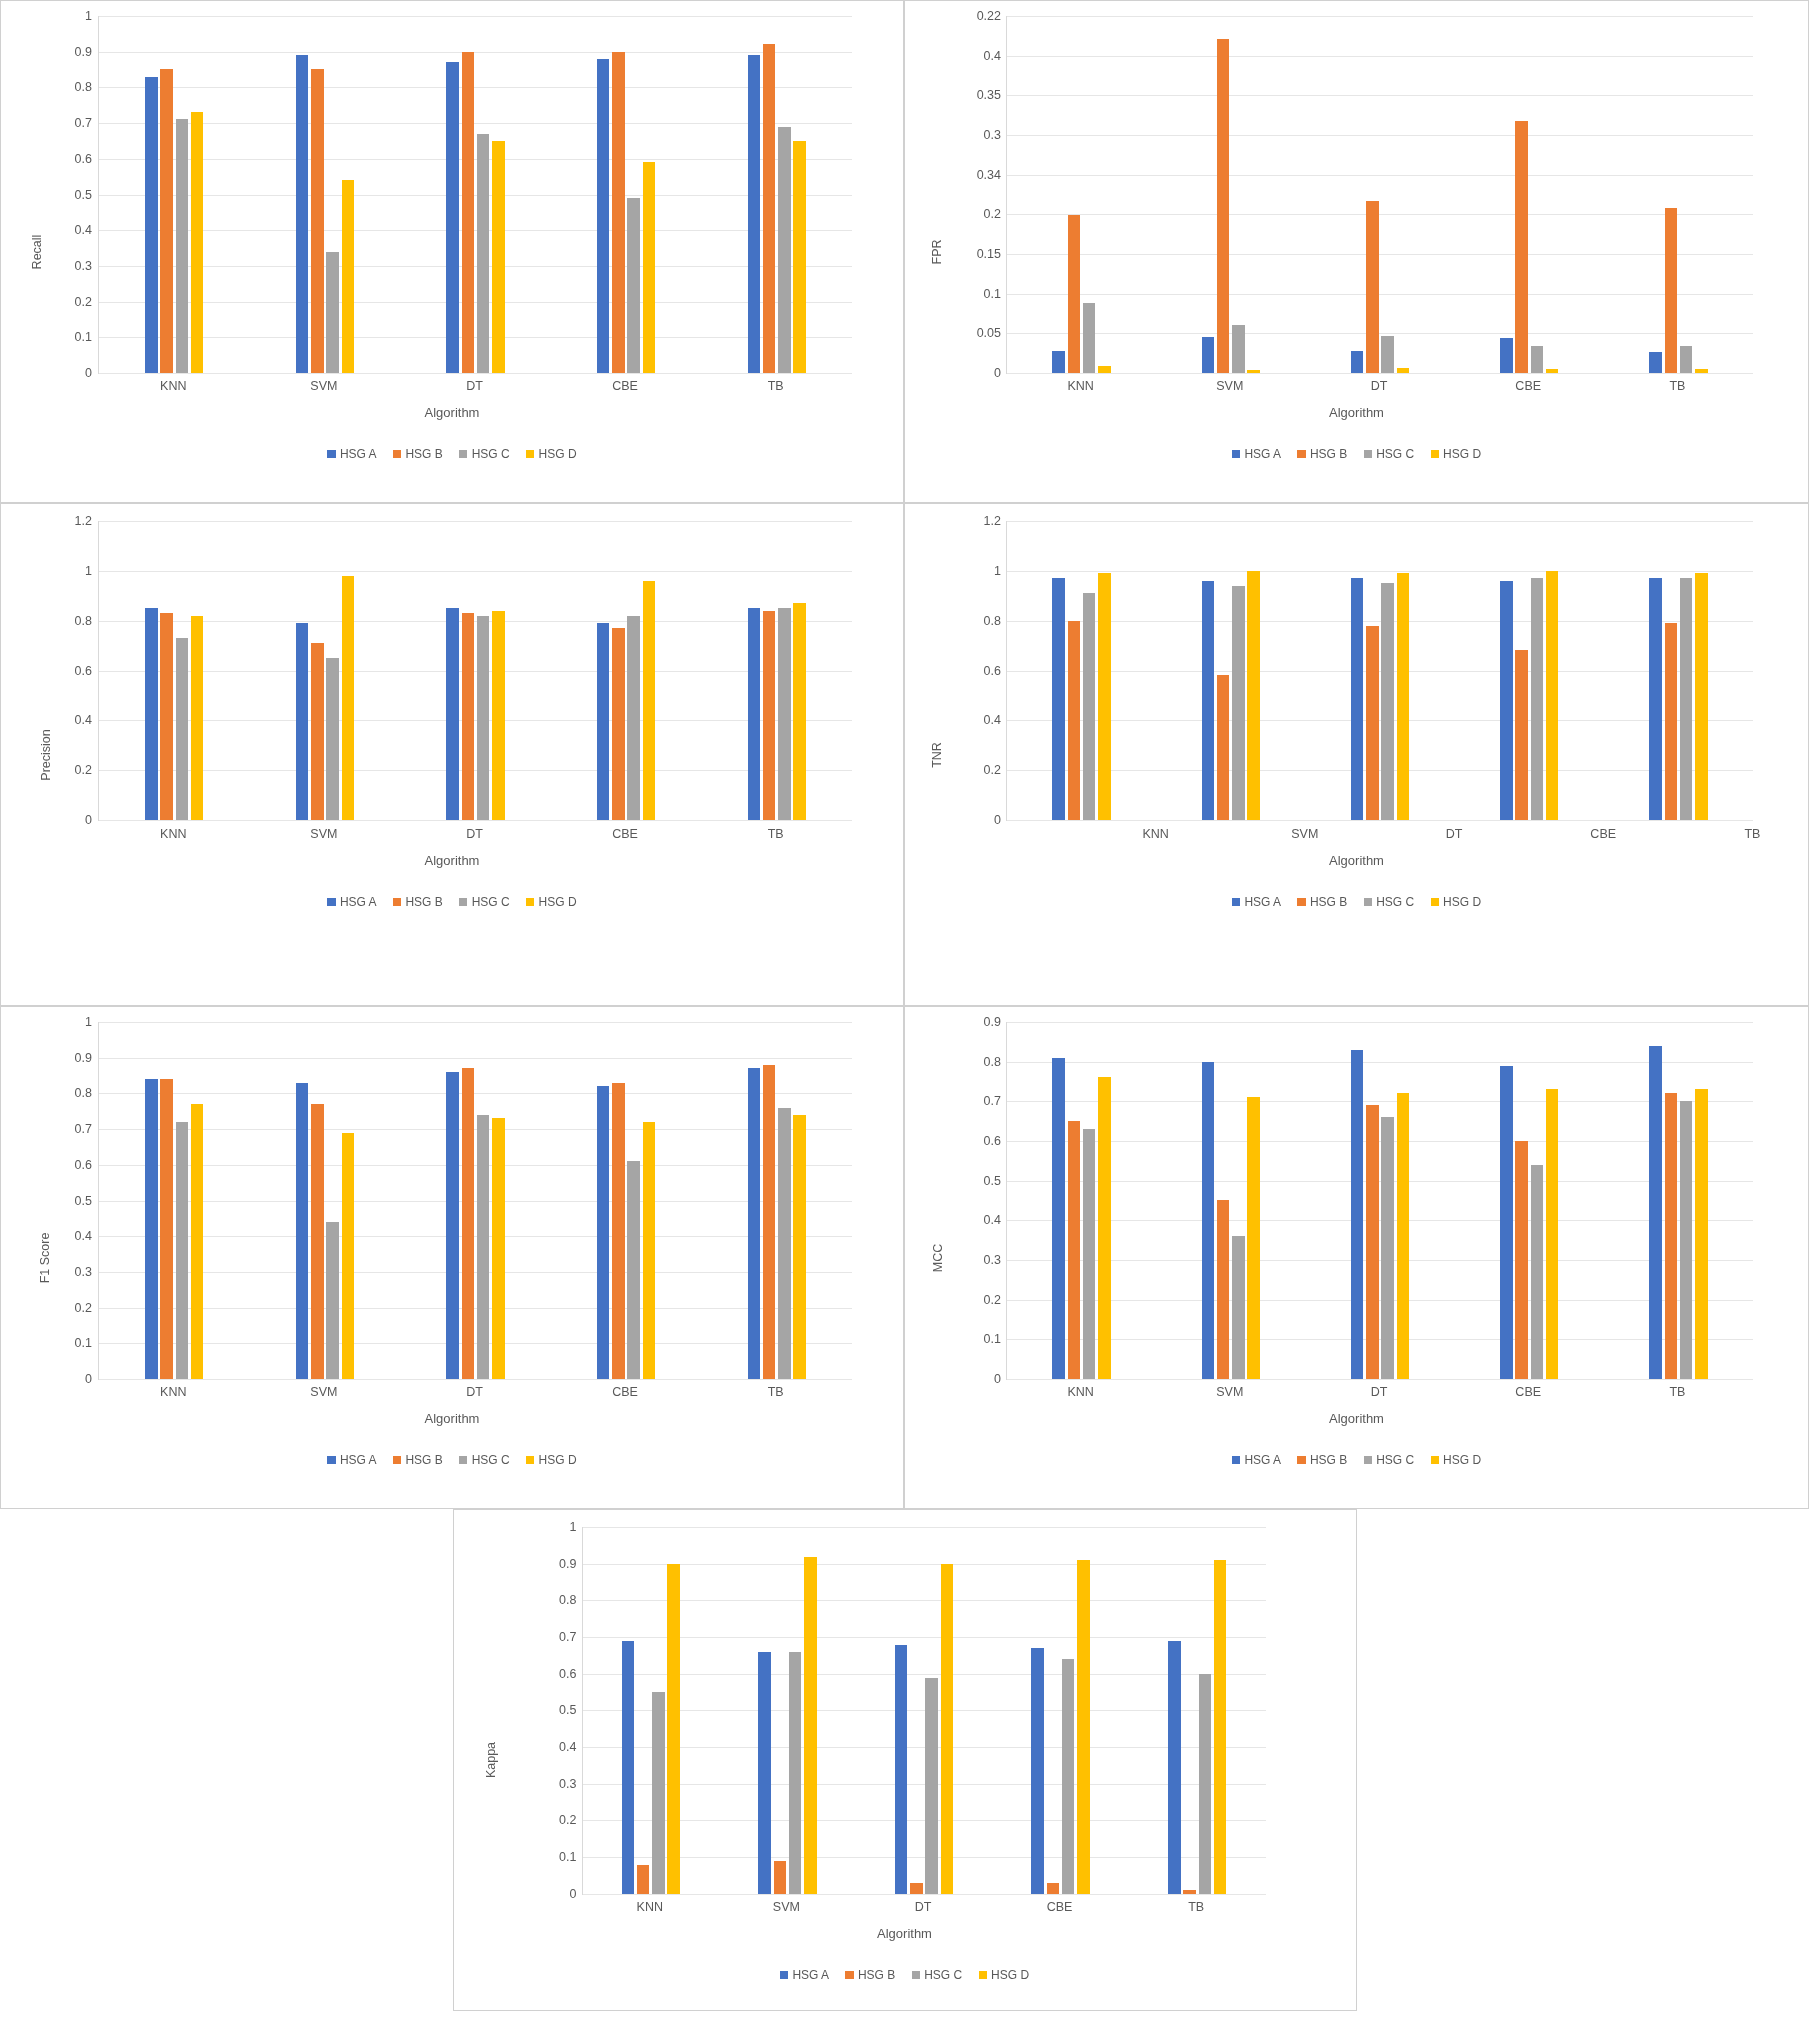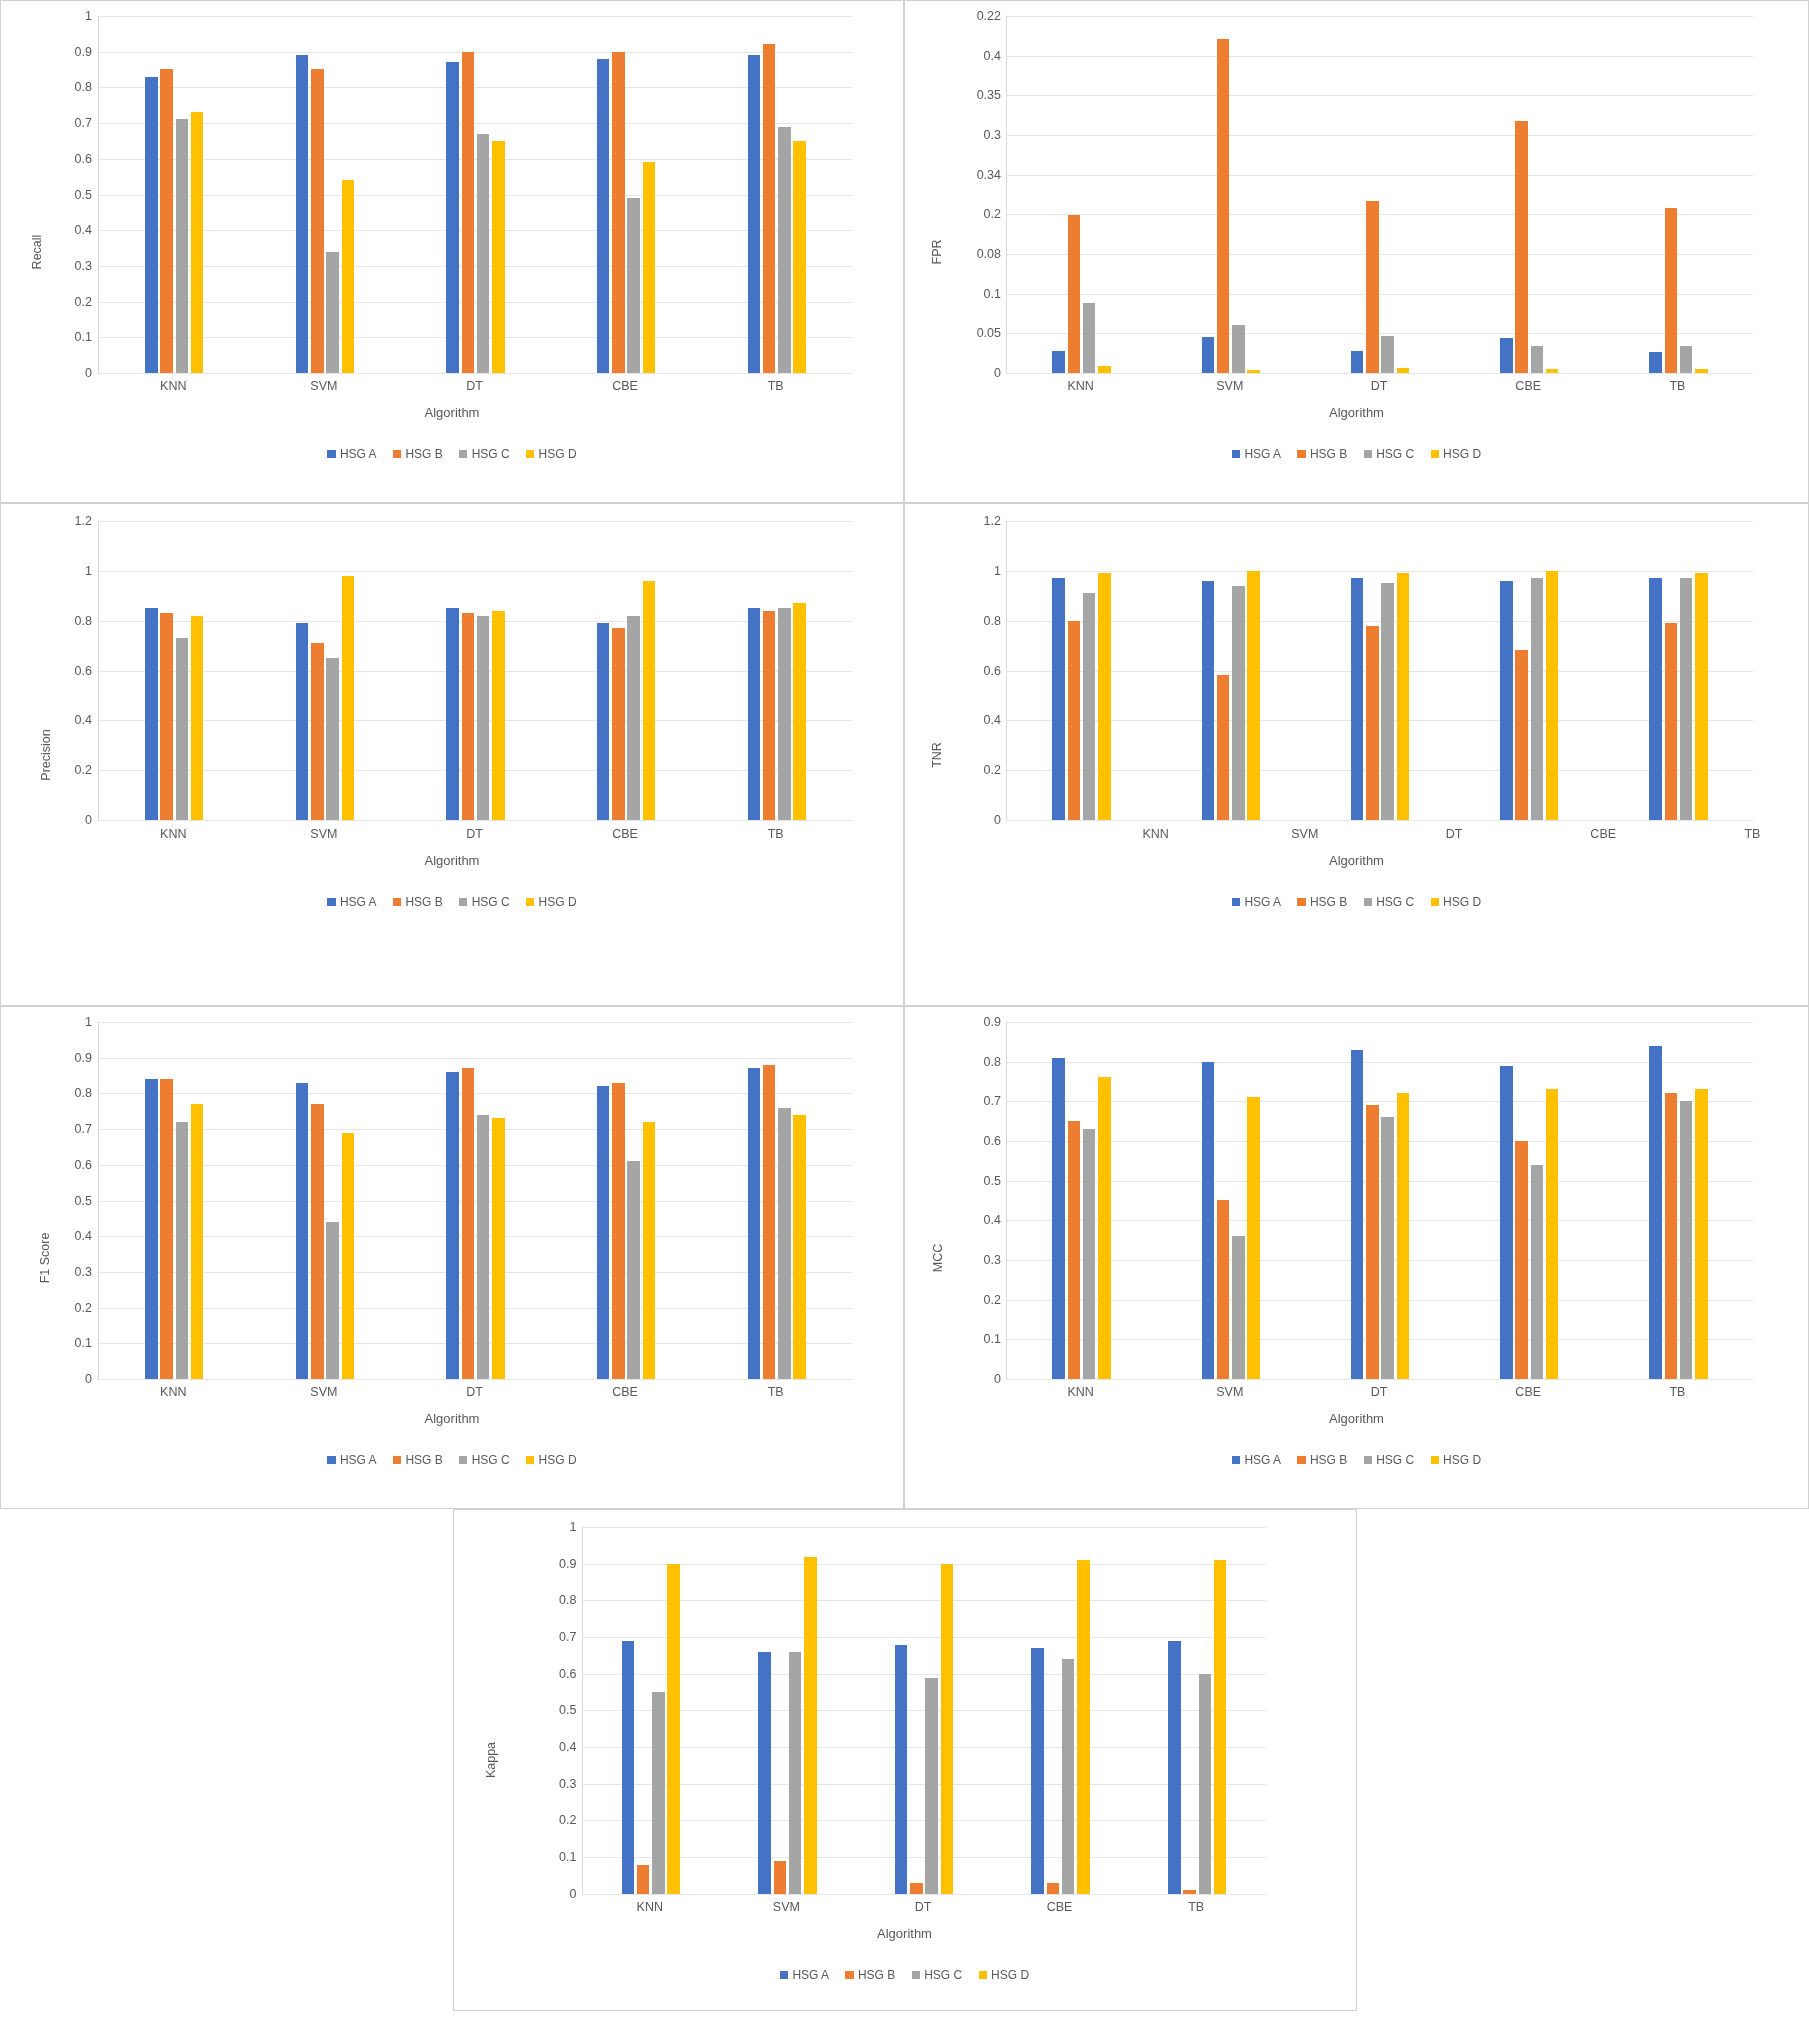--- a/index.html
+++ b/index.html
@@ -249,21 +249,21 @@
     </div>
   </div>
 
   <div class="panel half2">
     <div class="chart-area">
       <div class="ytitle">FPR</div>
       <div class="yticks" style="left: 53px; top: 14.5px; height: 357px;">
           <div class="ytick" style="top: 357px;">0</div>
           <div class="ytick" style="top: 317px;">0.05</div>
           <div class="ytick" style="top: 278px;">0.1</div>
-          <div class="ytick" style="top: 238px;">0.08</div>
+          <div class="ytick" style="top: 238px;">0.15</div>
           <div class="ytick" style="top: 198px;">0.2</div>
           <div class="ytick" style="top: 159px;">0.34</div>
           <div class="ytick" style="top: 119px;">0.3</div>
           <div class="ytick" style="top: 79px; margin-left: 36px;">0.35</div>
           <div class="ytick" style="top: 40px;">0.4</div>
           <div class="ytick" style="top: 0px;">0.22</div>
         </div>
       <div class="plot" style="left: 101px; top: 14.5px; width: 746px; height: 357px;">
           <div class="gridline" style="top: 357px;"></div>
           <div class="gridline" style="top: 317px;"></div>

